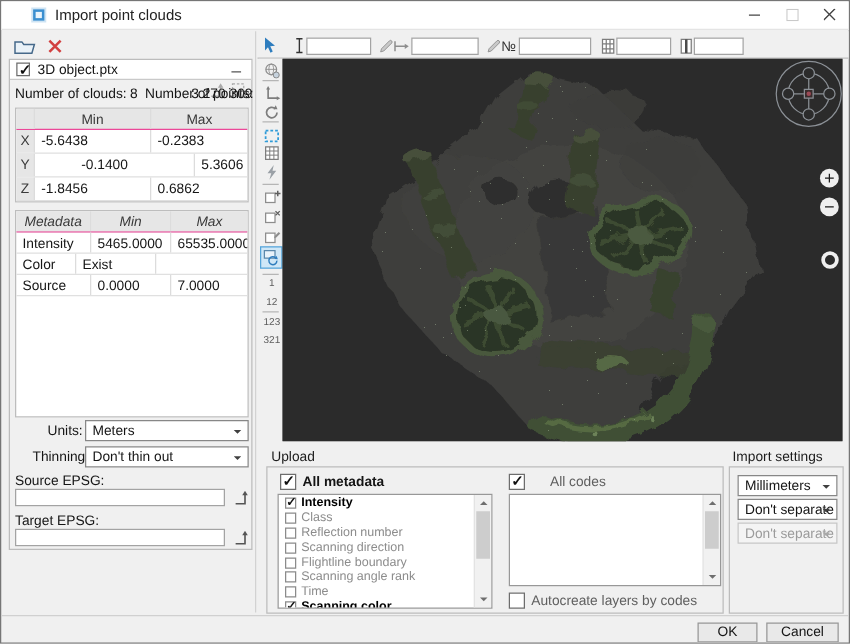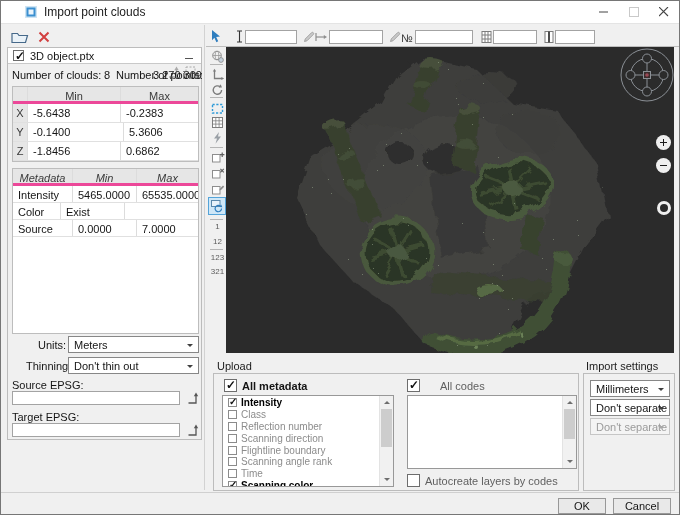--- a/index.html
+++ b/index.html
@@ -30,21 +30,21 @@
                        font-weight:bold; color:#101010; }
   .cbrow { position:absolute; display:flex; align-items:center; gap:5px; }
   .gbox { position:absolute; border:1px solid #bcbcbc; }
   .gtitle { position:absolute; color:#1c1c1c; }
   .btn { position:absolute; border:1px solid #989898; background:#e9e9e9; display:flex;
          align-items:center; justify-content:center; }
 
   
   .tbl { position:absolute; background:#fff; border:1px solid #bdbdbd; overflow:hidden; }
   .trow { display:flex; border-bottom:1px solid #e0e0e0; align-items:stretch; }
-  .trow.hdr { background:#e6e6e6; border-bottom:3px solid #ec4899; color:#3a3a3a; }
+  .trow.hdr { background:#e6e6e6; border-bottom:1px solid #ec4899; color:#3a3a3a; }
   .tcell { border-right:1px solid #dcdcdc; padding:3px 5px; white-space:nowrap; overflow:hidden; }
   .tcell:last-child { border-right:none; }
   .tcell.ax { background:#e6e6e6; text-align:center; padding:3px 2px; color:#3a3a3a; }
   .tcell.ctr { text-align:center; }
 
   
   .listbox { position:absolute; background:#fff; border:1px solid #989898; overflow:hidden; }
   .lrow { display:flex; align-items:center; gap:4px; height:11.8px; padding-left:4px; color:#8c8c8c;
           font-size:10px; }
   .lrow .cbs { width:9px; height:9px; border:1px solid #8b8b8b; background:#fff; position:relative; flex:0 0 auto; }
@@ -157,21 +157,21 @@
         <div class="tcell ctr" style="width:93px;">Min</div>
         <div class="tcell ctr" style="flex:1;">Max</div>
       </div>
       <div class="trow" style="height:19px;">
         <div class="tcell ax" style="width:15px;">X</div>
         <div class="tcell" style="width:93px;">-5.6438</div>
         <div class="tcell" style="flex:1;">-0.2383</div>
       </div>
       <div class="trow" style="height:19px;">
         <div class="tcell ax" style="width:15px;">Y</div>
-        <div class="tcell" style="width:96px;">-0.1400</div>
+        <div class="tcell" style="width:96px;margin-left:32px;">-0.1400</div>
         <div class="tcell" style="flex:1;">5.3606</div>
       </div>
       <div class="trow" style="height:19px;">
         <div class="tcell ax" style="width:15px;">Z</div>
         <div class="tcell" style="width:93px;">-1.8456</div>
         <div class="tcell" style="flex:1;">0.6862</div>
       </div>
     </div>
 
     <div class="tbl" style="left:4px; top:120px; width:187px; height:166px;">

